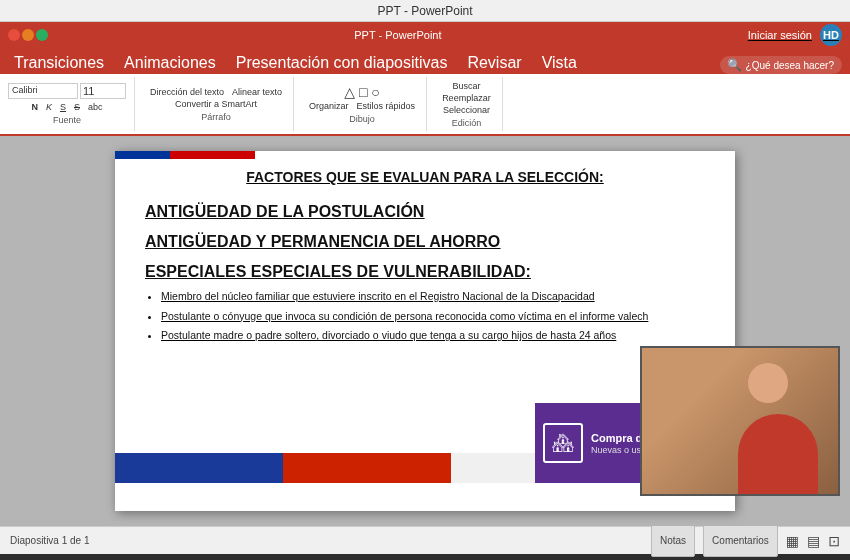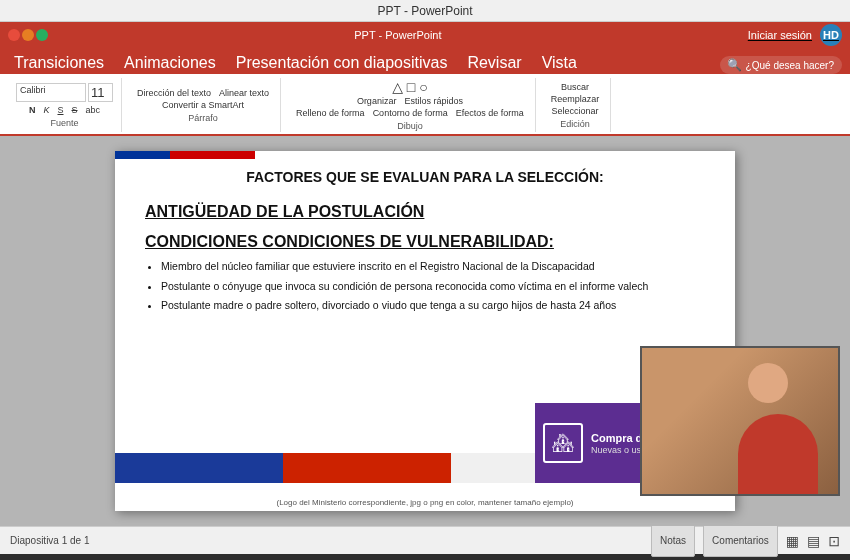--- a/index.html
+++ b/index.html
@@ -40,22 +40,22 @@
       height: 22px;
       display: flex;
       align-items: center;
     }
 
     .ribbon-content {
       background: #fff;
       height: 62px;
       border-bottom: 2px solid #c0392b;
       display: flex;
-      align-items: flex-start;
-      padding: 4px 8px;
+      align-items: center;
+      padding: 4px 0;
       gap: 4px;
       font-size: 10px;
       color: #333;
     }
 
     .ribbon-group {
       border-right: 1px solid #ddd;
       padding: 2px 8px;
       height: 54px;
       display: flex;
@@ -84,20 +84,21 @@
       cursor: pointer;
       white-space: nowrap;
     }
 
     
     .main-area {
       background: #b0b0b0;
       display: flex;
       height: 390px;
       position: relative;
+      text-decoration: underline;
     }
 
     
     .slide-canvas-area {
       flex: 1;
       display: flex;
       align-items: center;
       justify-content: center;
       padding: 10px;
       background: #b5b5b5;
@@ -366,21 +367,21 @@
       <span>¿Qué desea hacer?</span>
     </div>
   </div>
 </div>
 
 <div class="ribbon-content">
 
   <div class="ribbon-group">
     <div class="ribbon-icons">
       <span class="ribbon-btn" style="border:1px solid #ccc; width:70px; font-size:9px; padding:1px 3px;">Calibri</span>
-      <span class="ribbon-btn" style="border:1px solid #ccc; width:25px; font-size:13px; padding:1px 2px;">11</span>
+      <span class="ribbon-btn" style="border:1px solid #ccc; width:46px; font-size:11px; padding:1px 2px;">11</span>
     </div>
     <div class="ribbon-icons" style="margin-top:2px;">
       <span class="ribbon-btn" style="font-weight:bold;">N</span>
       <span class="ribbon-btn" style="font-style:italic;">K</span>
       <span class="ribbon-btn" style="text-decoration:underline;">S</span>
       <span class="ribbon-btn" style="text-decoration:line-through;">S</span>
       <span class="ribbon-btn">abc</span>
     </div>
     <span class="ribbon-group-label">Fuente</span>
   </div>
@@ -397,25 +398,20 @@
   </div>
 
   <div class="ribbon-group" style="min-width:120px;">
     <div class="ribbon-icons">
       <span style="font-size:14px; cursor:pointer;">△ □ ○</span>
     </div>
     <div class="ribbon-icons">
       <span class="ribbon-btn">Organizar</span>
       <span class="ribbon-btn">Estilos rápidos</span>
     </div>
-    <div class="ribbon-icons">
-      <span class="ribbon-btn">Relleno de forma</span>
-      <span class="ribbon-btn">Contorno de forma</span>
-      <span class="ribbon-btn">Efectos de forma</span>
-    </div>
     <span class="ribbon-group-label">Dibujo</span>
   </div>
 
   <div class="ribbon-group">
     <span class="ribbon-btn">Buscar</span>
     <span class="ribbon-btn">Reemplazar</span>
     <span class="ribbon-btn">Seleccionar</span>
     <span class="ribbon-group-label">Edición</span>
   </div>
 </div>
@@ -430,24 +426,25 @@
         <div style="background:#cc0000;width:85px;"></div>
       </div>
 
       <div class="slide-content">
         <div class="slide-title">FACTORES QUE SE EVALUAN PARA LA SELECCIÓN:</div>
 
         <div class="slide-section-title">ANTIGÜEDAD DE LA POSTULACIÓN</div>
 
         <div style="margin-bottom:12px;"></div>
 
+        <div class="slide-section-title">ANTIGÜEDAD Y PERMANENCIA DEL AHORRO</div>
 
         <div style="margin-bottom:12px;"></div>
 
-        <div class="slide-section-title">CONDICIONES CONDICIONES DE VULNERABILIDAD:</div>
+        <div class="slide-section-title">ESPECIALES ESPECIALES DE VULNERABILIDAD:</div>
 
         <ul class="slide-bullet-list">
           <li>Miembro del núcleo familiar que estuviere inscrito en el Registro Nacional de la Discapacidad</li>
           <li>Postulante o cónyuge que invoca su condición de persona reconocida como víctima en el informe valech</li>
           <li>Postulante madre o padre soltero, divorciado o viudo que tenga a su cargo hijos de hasta 24 años</li>
         </ul>
       </div>
 
       <div style="position:absolute;bottom:28px;left:0;right:200px;height:30px;display:flex;">
         <div style="background:#1a3a99;flex:1;"></div>
@@ -456,21 +453,20 @@
       </div>
 
       <div class="purple-banner">
         <div class="banner-icon">🏘</div>
         <div>
           <div class="banner-text">Compra de viviendas</div>
           <div class="banner-subtext">Nuevas o usadas</div>
         </div>
       </div>
 
-      <div class="slide-footer">(Logo del Ministerio correspondiente, jpg o png en color, mantener tamaño ejemplo)</div>
     </div>
 
     <div class="webcam-overlay">
       <div class="webcam-person">
         <div class="person-head"></div>
         <div class="person-body"></div>
       </div>
     </div>
   </div>
 </div>

